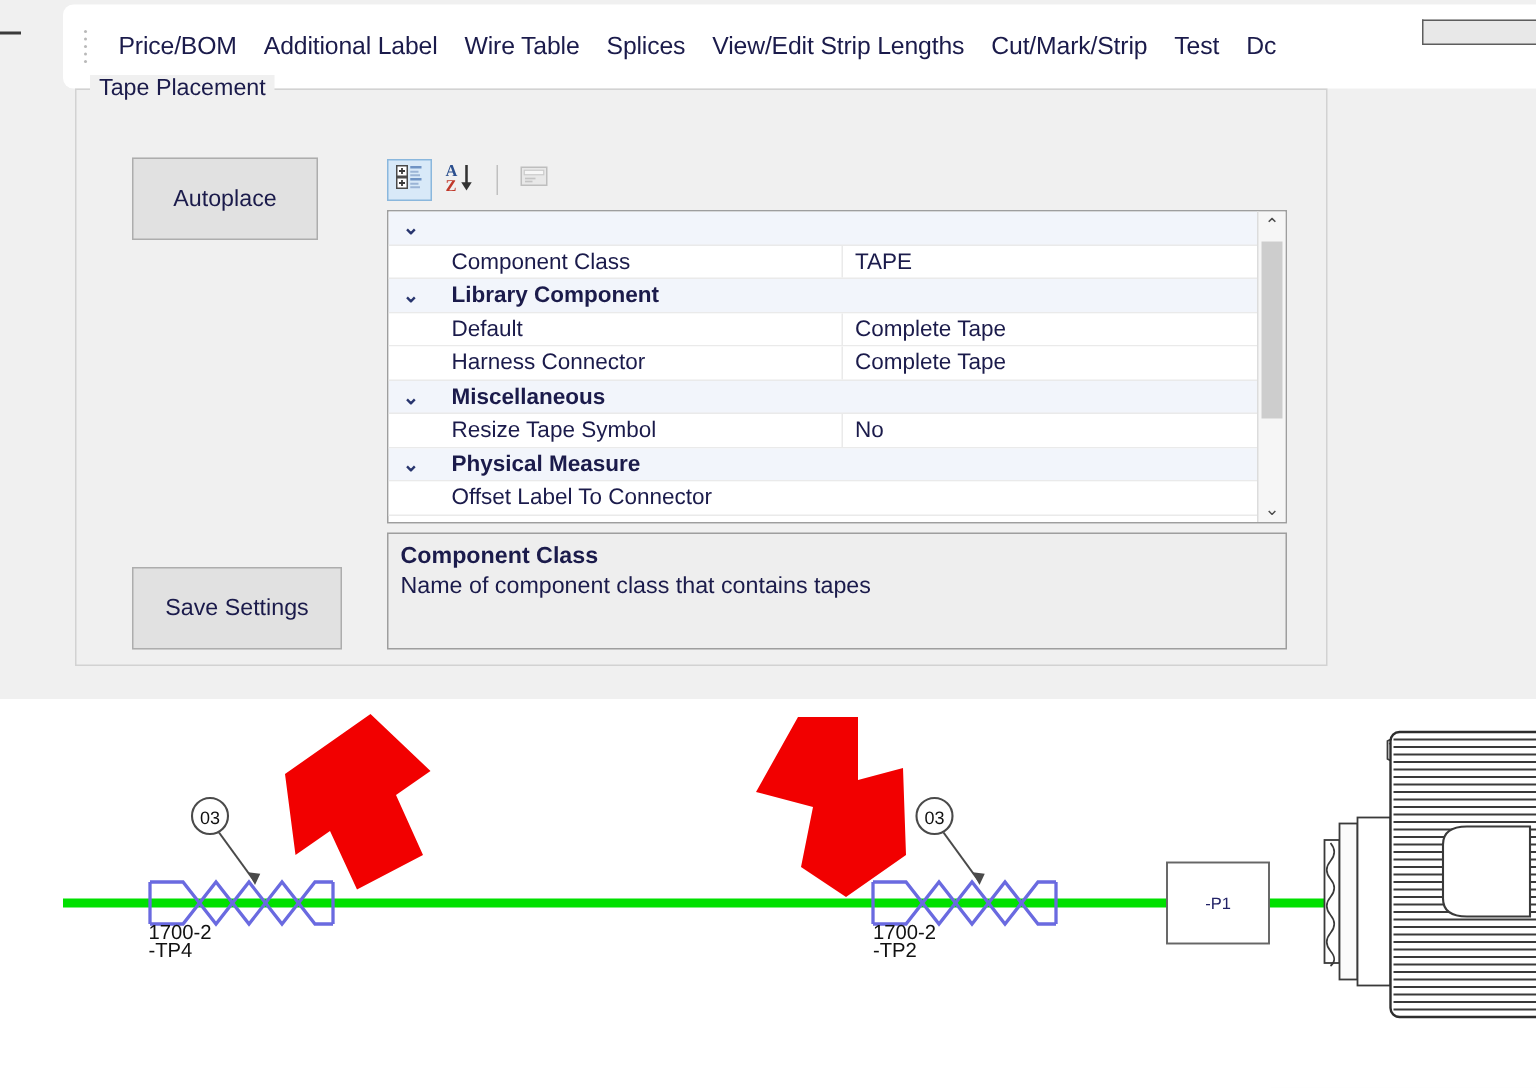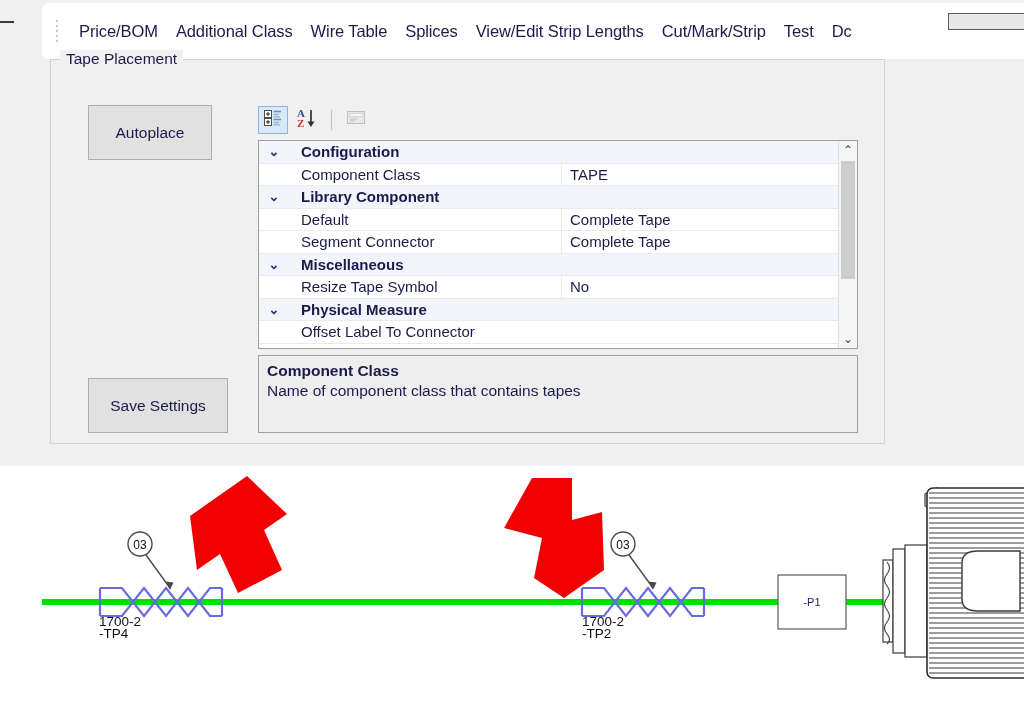--- a/index.html
+++ b/index.html
@@ -269,21 +269,21 @@
 
     <div class="menubar">
       <div class="grip">
         <i></i>
           <i></i>
           <i></i>
           <i></i>
           <i></i>
       </div>
       <div class="menu-item">Price/BOM</div>
-      <div class="menu-item">Additional Class</div>
+      <div class="menu-item">Additional Label</div>
       <div class="menu-item">Wire Table</div>
       <div class="menu-item">Splices</div>
       <div class="menu-item">View/Edit Strip Lengths</div>
       <div class="menu-item">Cut/Mark/Strip</div>
       <div class="menu-item">Test</div>
       <div class="menu-item">Dc</div>
     </div>
     <div class="menu-scrollstrip"></div>
 
     <div class="groupbox"></div>
@@ -332,21 +332,20 @@
           </svg>
         </span>
       </div>
     </div>
 
     <div class="propgrid">
       <div class="pg-rows">
 
         <div class="pg-row category">
           <span class="pg-exp">⌄</span>
-          <span class="pg-name">Configuration</span>
           <span class="pg-val"></span>
         </div>
 
         <div class="pg-row prop">
           <span class="pg-exp"></span>
           <span class="pg-name">Component Class</span>
           <span class="pg-val">TAPE</span>
         </div>
 
         <div class="pg-row category">
@@ -356,21 +355,21 @@
         </div>
 
         <div class="pg-row prop">
           <span class="pg-exp"></span>
           <span class="pg-name">Default</span>
           <span class="pg-val">Complete Tape</span>
         </div>
 
         <div class="pg-row prop">
           <span class="pg-exp"></span>
-          <span class="pg-name">Segment Connector</span>
+          <span class="pg-name">Harness Connector</span>
           <span class="pg-val">Complete Tape</span>
         </div>
 
         <div class="pg-row category">
           <span class="pg-exp">⌄</span>
           <span class="pg-name">Miscellaneous</span>
           <span class="pg-val"></span>
         </div>
 
         <div class="pg-row prop">

